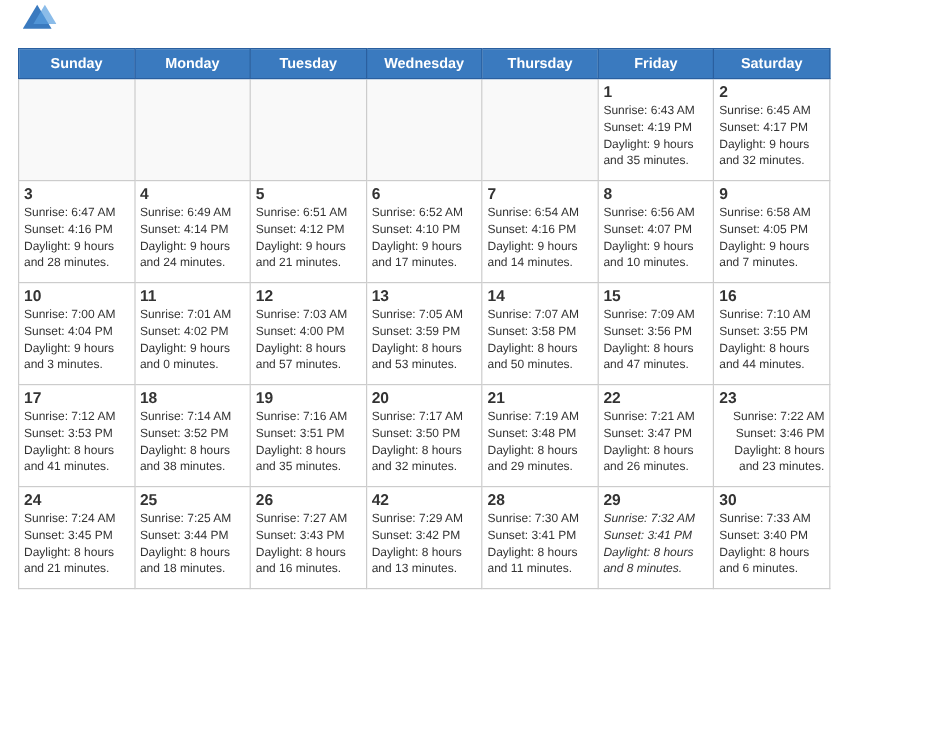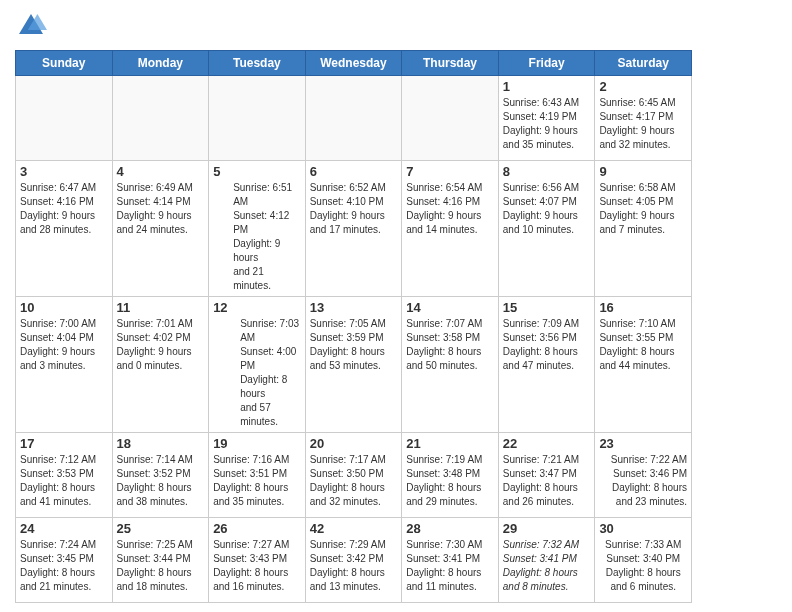--- a/index.html
+++ b/index.html
@@ -1,17 +1,17 @@
 <!DOCTYPE html>
 <html><head>
   <meta charset="utf-8">
   <style>
     * { box-sizing: border-box; margin: 0; padding: 0; }
     body { font-family: Arial, sans-serif; background: #fff; width: 792px; min-height: 612px; }
-    .container { width: 707px; padding: 10px 15px; }
+    .container { width: 707px; padding: 0 15px; }
     .header { display: flex; justify-content: space-between; align-items: flex-start; margin-bottom: 8px; }
     .logo { display: flex; align-items: center; }
     .logo-text { display: flex; flex-direction: column; }
     .logo-icon { width: 32px; height: 32px; margin-right: 4px; }
     .title-block { text-align: right; }
     table { width: 100%; border-collapse: collapse; table-layout: fixed; }
     th { background-color: #3a7abf; color: #fff; font-size: 12px; font-weight: bold; padding: 5px 4px; border: 1px solid #2a5f9f; }
     td { border: 1px solid #ccc; vertical-align: top; padding: 3px 4px; font-size: 10px; color: #333; background: #fff; min-height: 80px; height: 85px; }
     td.empty { background: #f9f9f9; }
     .day-num { font-size: 13px; font-weight: bold; color: #333; display: block; margin-bottom: 2px; }
@@ -82,21 +82,21 @@
           </td>
           <td class="">
             <span class="day-num">4</span>
             <div class="day-info" style="white-space: pre-line;">Sunrise: 6:49 AM
 Sunset: 4:14 PM
 Daylight: 9 hours
 and 24 minutes.</div>
           </td>
           <td class="">
             <span class="day-num">5</span>
-            <div class="day-info" style="white-space: pre-line; margin-left: 20px;">Sunrise: 6:51 AM
+            <div class="day-info" style="white-space: pre-line;">Sunrise: 6:51 AM
 Sunset: 4:12 PM
 Daylight: 9 hours
 and 21 minutes.</div>
           </td>
           <td class="">
             <span class="day-num">6</span>
             <div class="day-info" style="white-space: pre-line;">Sunrise: 6:52 AM
 Sunset: 4:10 PM
 Daylight: 9 hours
 and 17 minutes.</div>
@@ -133,21 +133,21 @@
           </td>
           <td class="">
             <span class="day-num">11</span>
             <div class="day-info" style="white-space: pre-line;">Sunrise: 7:01 AM
 Sunset: 4:02 PM
 Daylight: 9 hours
 and 0 minutes.</div>
           </td>
           <td class="">
             <span class="day-num">12</span>
-            <div class="day-info" style="white-space: pre-line; margin-left: 27px;">Sunrise: 7:03 AM
+            <div class="day-info" style="white-space: pre-line;">Sunrise: 7:03 AM
 Sunset: 4:00 PM
 Daylight: 8 hours
 and 57 minutes.</div>
           </td>
           <td class="">
             <span class="day-num">13</span>
             <div class="day-info" style="white-space: pre-line;">Sunrise: 7:05 AM
 Sunset: 3:59 PM
 Daylight: 8 hours
 and 53 minutes.</div>
@@ -263,21 +263,21 @@
           </td>
           <td class="">
             <span class="day-num">29</span>
             <div class="day-info" style="white-space: pre-line; font-style: italic;">Sunrise: 7:32 AM
 Sunset: 3:41 PM
 Daylight: 8 hours
 and 8 minutes.</div>
           </td>
           <td class="">
             <span class="day-num">30</span>
-            <div class="day-info" style="white-space: pre-line; text-align: center;">Sunrise: 7:33 AM
+            <div class="day-info" style="white-space: pre-line;">Sunrise: 7:33 AM
 Sunset: 3:40 PM
 Daylight: 8 hours
 and 6 minutes.</div>
           </td>
         </tr>
       </tbody>
   </table>
 </div>
 
 </body></html>

